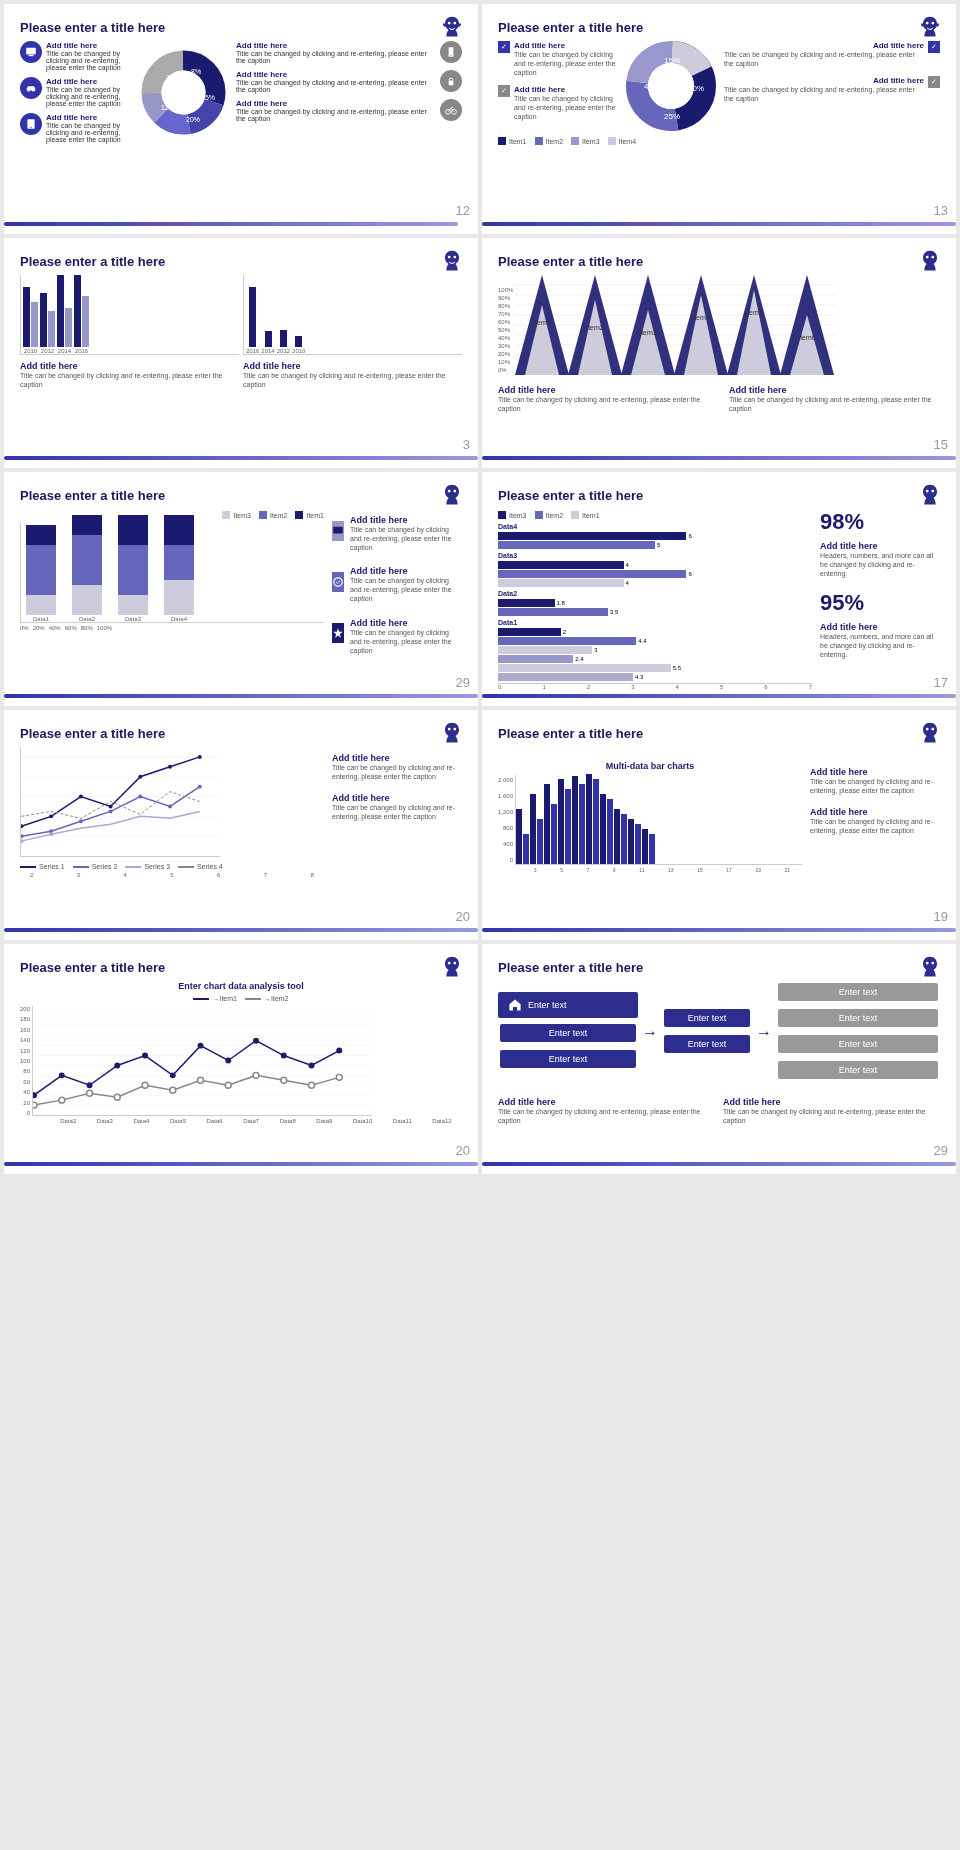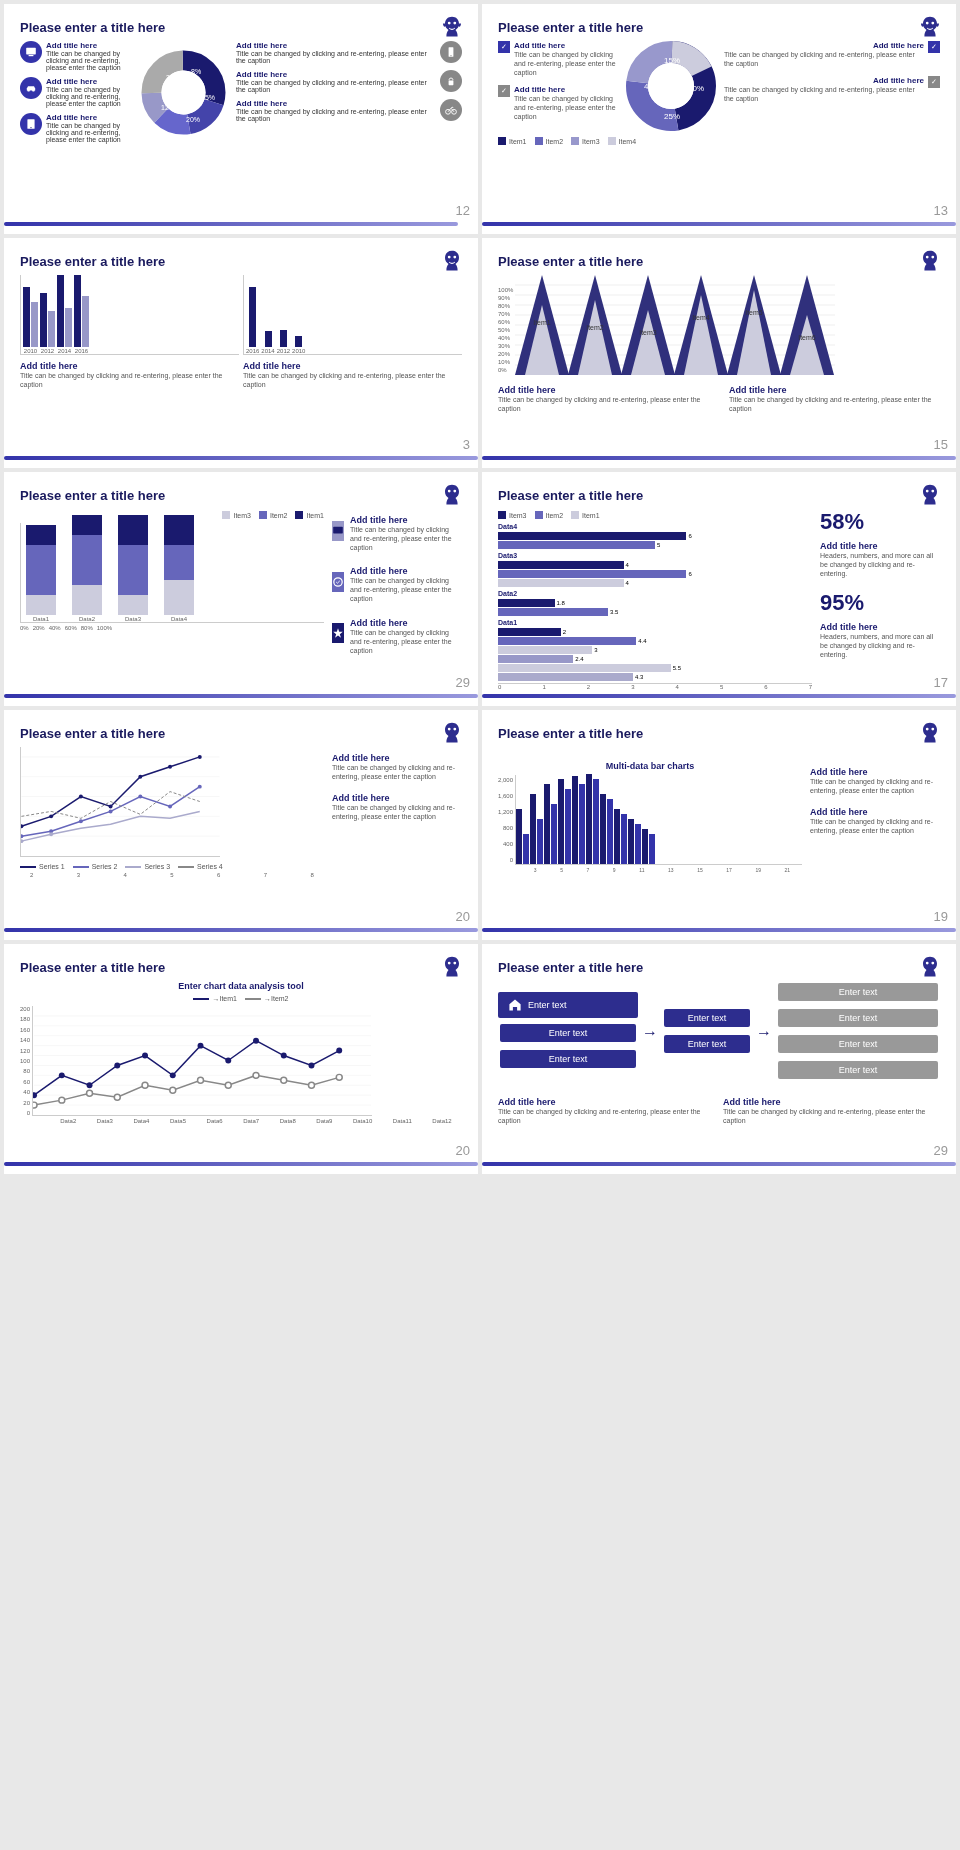--- a/index.html
+++ b/index.html
@@ -650,21 +650,21 @@
             <span>3</span>
             <span>4</span>
             <span>5</span>
             <span>6</span>
             <span>7</span>
         </div>
       </div>
 
       <div style="flex:0 0 120px;">
         <div style="margin-bottom:12px;">
-          <div class="pct-big">58%</div>
+          <div class="pct-big">98%</div>
           <div class="add-title">Add title here</div>
           <div class="add-caption" style="font-size:7px;">Headers, numbers, and more can all be changed by clicking and re-entering.</div>
         </div>
         <div>
           <div class="pct-big">95%</div>
           <div class="add-title">Add title here</div>
           <div class="add-caption" style="font-size:7px;">Headers, numbers, and more can all be changed by clicking and re-entering.</div>
         </div>
       </div>
     </div>

